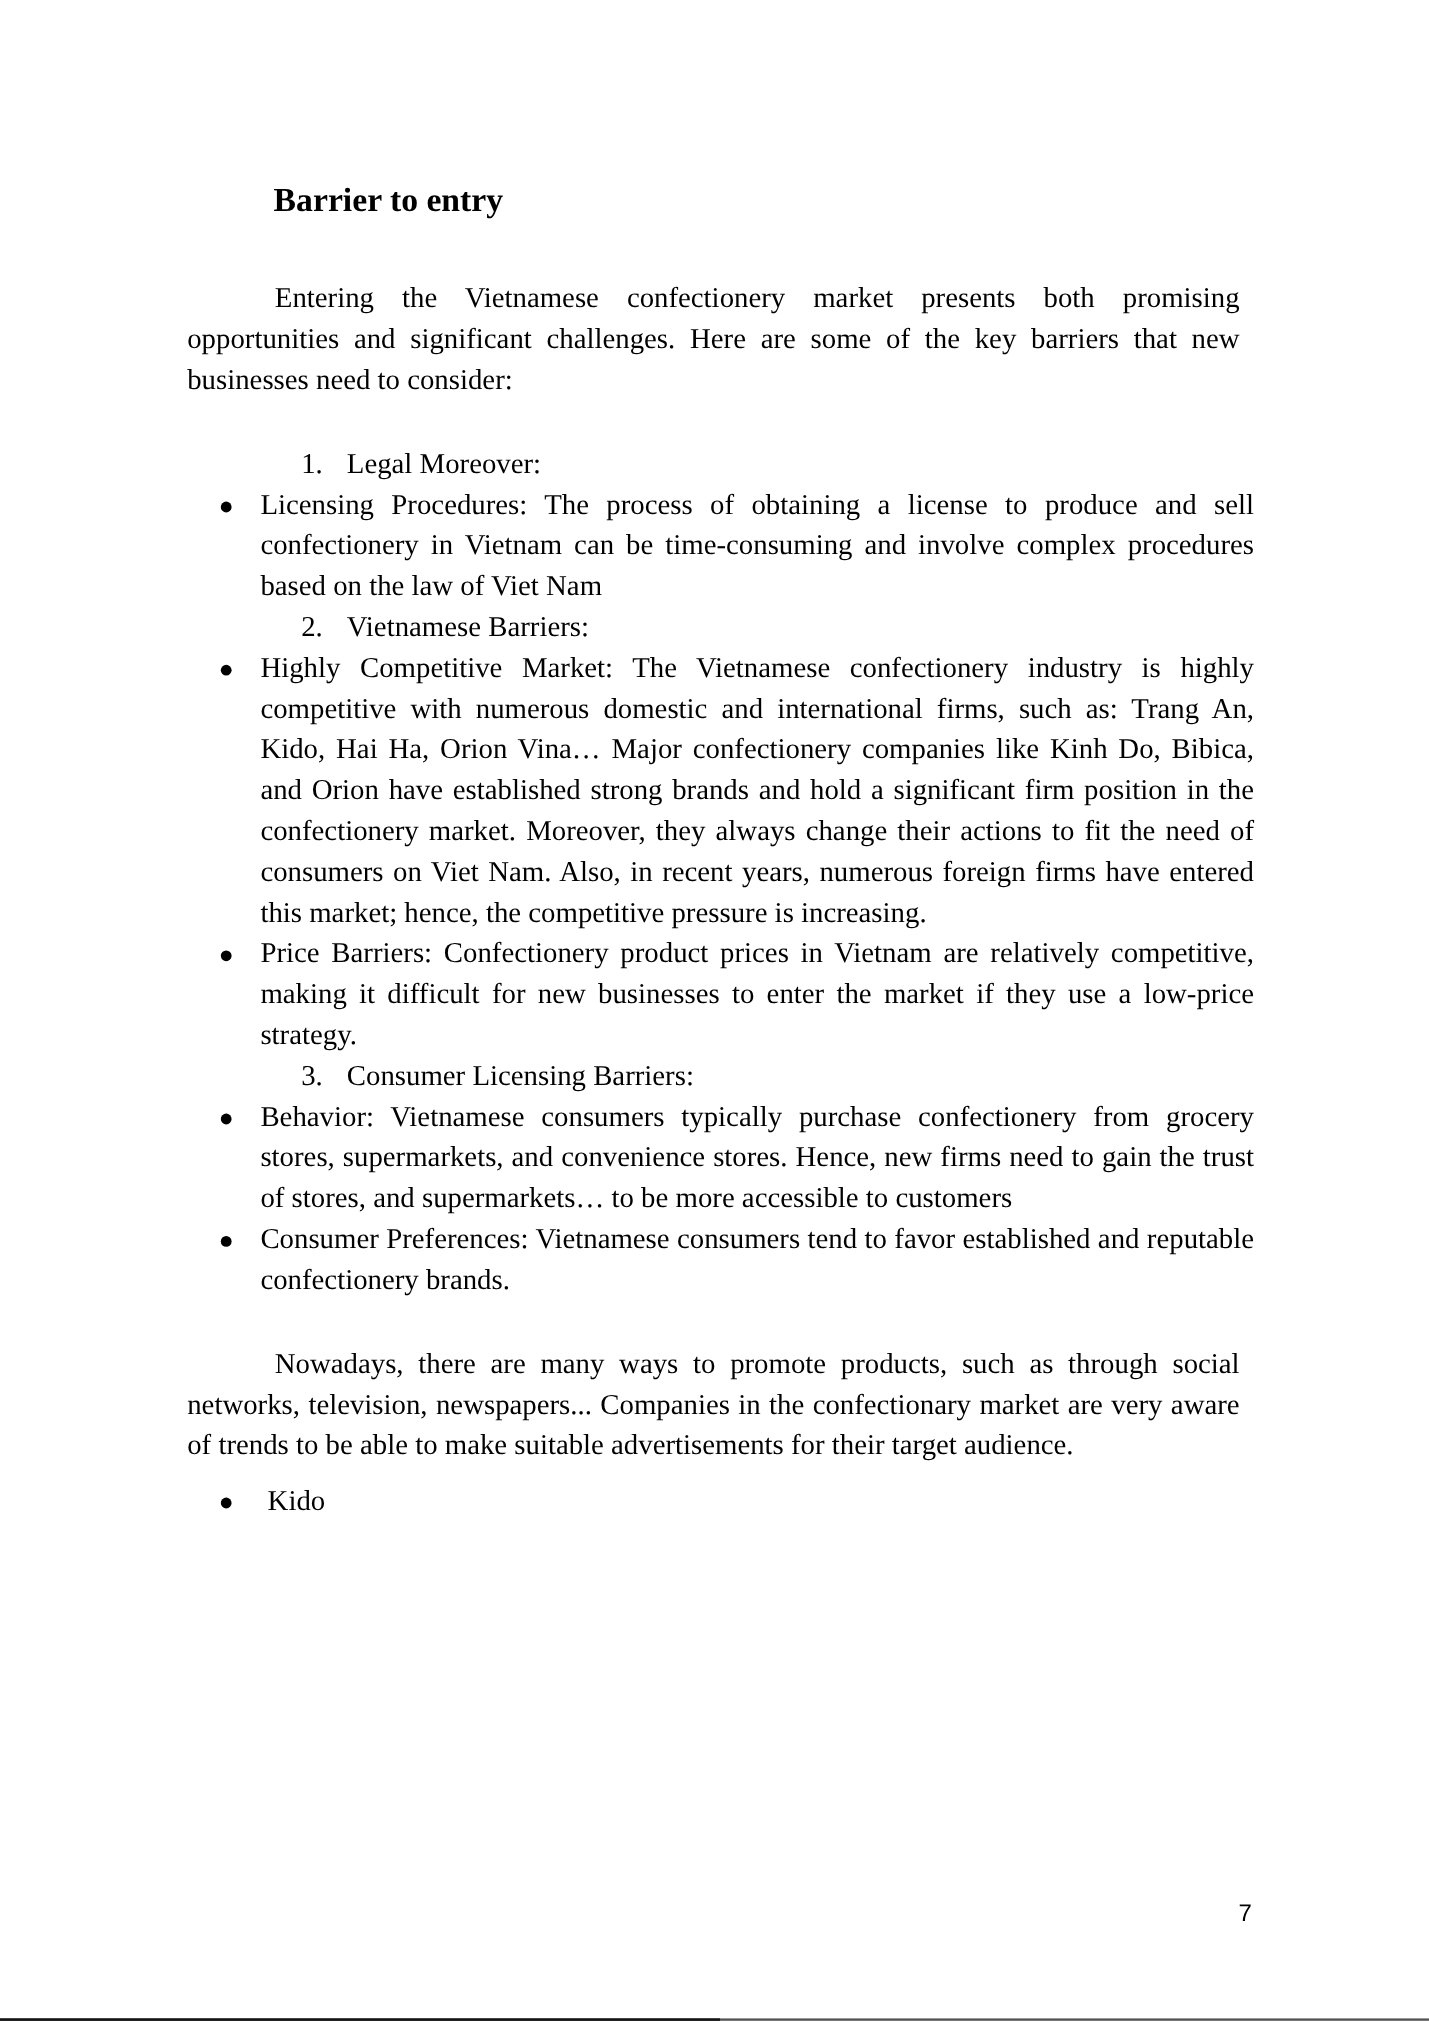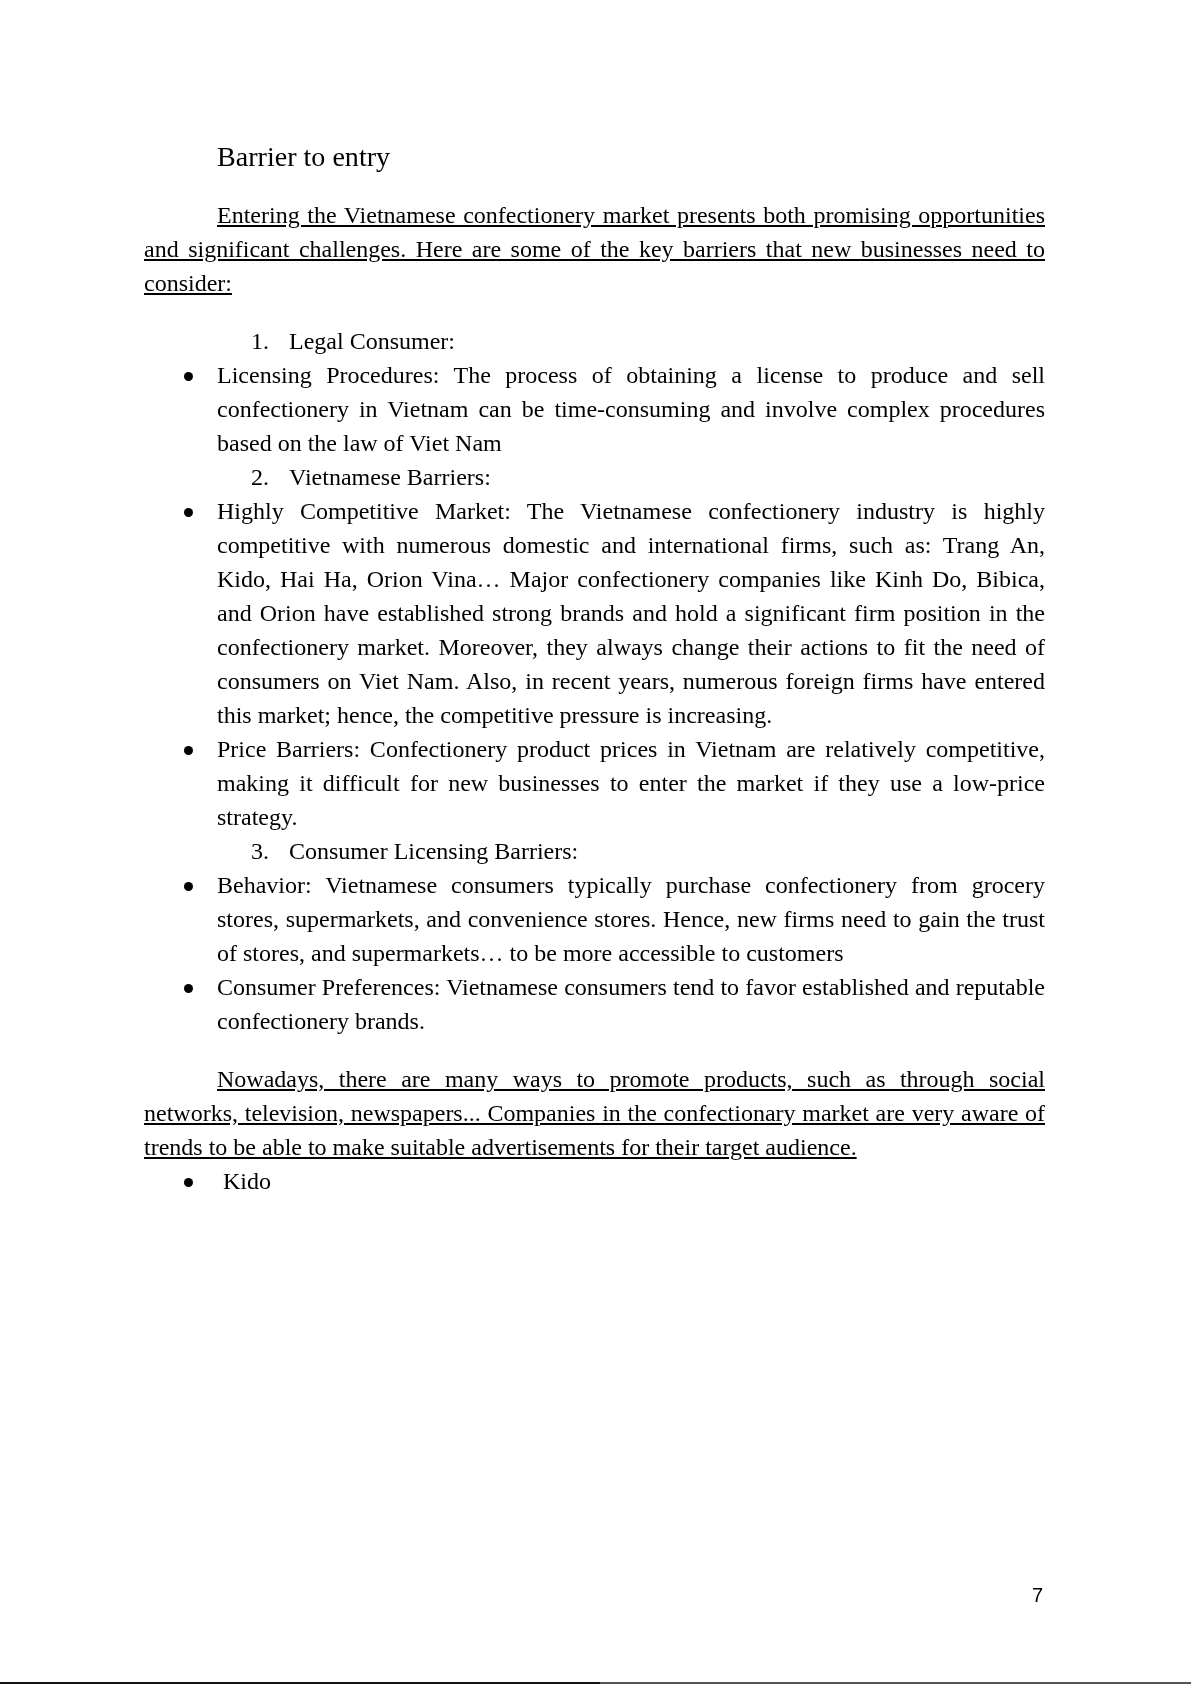--- a/index.html
+++ b/index.html
@@ -23,30 +23,29 @@
     }
     .content {
       position: absolute;
       left: 144px;
       top: 140px;
       width: 901px;
       font-size: 24px;
       line-height: 34px;
     }
     .heading {
-      font-weight: normal;
+      font-weight: bold;
       padding-left: 73px;
-      margin: 0;
+      margin: 11px;
       height: 34px;
     }
     .para {
-      margin: 0;
+      margin: 12px;
       text-align: justify;
       text-indent: 73px;
-      text-decoration: underline;
     }
     .gap-a { height: 24px; }
     .gap-b { height: 24px; }
     .gap-c { height: 24px; }
     .numbered {
       margin: 0;
       padding-left: 107px;
       position: relative;
       height: 34px;
     }
@@ -110,21 +109,21 @@
 <div class="page">
   <div class="content">
 
     <h3 class="heading">Barrier to entry</h3>
     <div class="gap-a"></div>
     <p class="para">Entering the Vietnamese confectionery market presents both promising opportunities and significant challenges. Here are some of the key barriers that new businesses need to consider:</p>
     <div class="gap-b"></div>
 
     <div class="numbered">
       <span class="num">1.</span>
-      <span class="label">Legal Consumer:</span>
+      <span class="label">Legal Moreover:</span>
     </div>
     <p class="bullet">
       <span class="dot"></span>
       <span>Licensing Procedures: The process of obtaining a license to produce and sell confectionery in Vietnam can be time-consuming and involve complex procedures based on the law of Viet Nam</span>
     </p>
 
     <div class="numbered">
       <span class="num">2.</span>
       <span class="label">Vietnamese Barriers:</span>
     </div>

